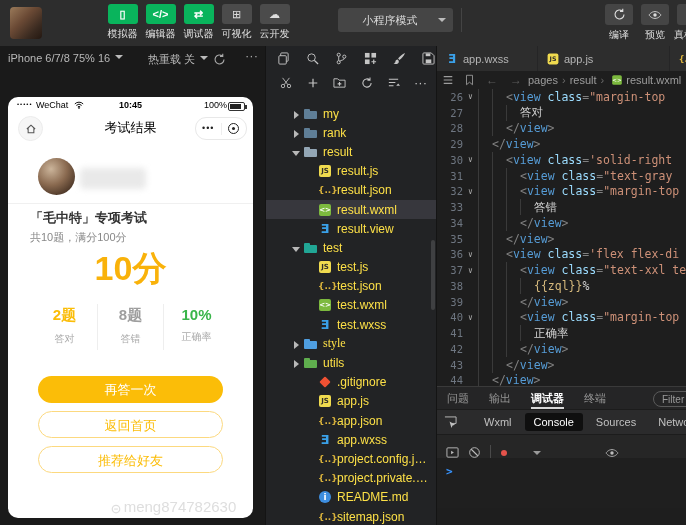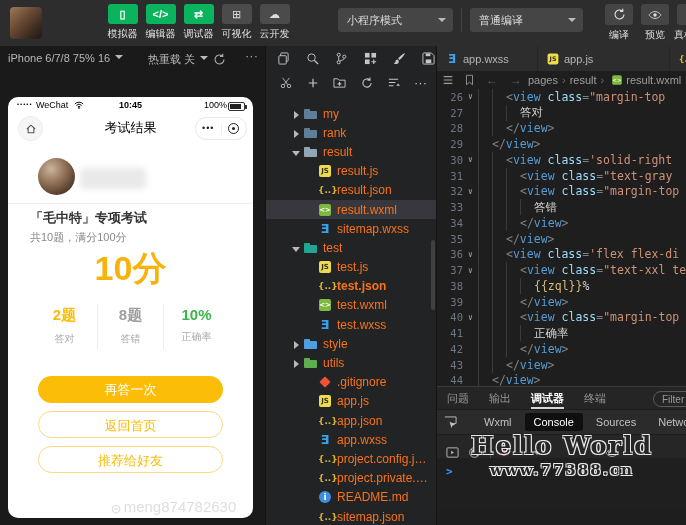--- a/index.html
+++ b/index.html
@@ -11,21 +11,21 @@
   .avatar{position:absolute;left:10px;top:7px;width:32px;height:32px;border-radius:4px;
           background:linear-gradient(135deg,#9a7a5a 0%,#6b4a35 40%,#3a2a20 75%,#241811 100%);}
   .tb-group{position:absolute;left:104px;top:4px;display:flex;gap:1px;}
   .tb-btn{width:37px;text-align:center;cursor:pointer;}
   .tb-btn .ic{margin:0 auto;width:30px;height:20px;border-radius:3px;background:#09b45c;color:#fff;
               font-size:11px;line-height:20px;font-weight:bold;}
   .tb-btn.gray .ic{background:#4b4b4b;color:#ddd;font-weight:normal;}
   .tb-btn .lb{font-size:10px;color:#e0e0e0;margin-top:3px;white-space:nowrap;}
   .tb-dd{position:absolute;top:8px;height:24px;background:#454545;border-radius:3px;color:#ddd;
          font-size:11px;line-height:24px;padding:0 20px 0 9px;box-sizing:border-box;cursor:pointer;}
-  .dd-mode{left:338px;width:115px;} .dd-compile{left:470px;width:113px;}
+  .dd-mode{left:338px;width:115px;text-align:center;} .dd-compile{left:470px;width:113px;}
   .caret{position:absolute;right:7px;top:10px;width:0;height:0;border:4px solid transparent;border-top-color:#bbb;}
   .tb-vdiv{position:absolute;left:461px;top:8px;width:1px;height:24px;background:#444;}
   .tb-act{position:absolute;top:4px;width:34px;text-align:center;cursor:pointer;}
   .tb-act .ic{margin:0 auto;width:28px;height:21px;background:#454545;border-radius:3px;display:flex;align-items:center;justify-content:center;}
   .tb-act .lb{font-size:10px;color:#ddd;margin-top:3px;white-space:nowrap;}
   
   .simpanel{position:absolute;left:0;top:46px;width:265px;height:479px;background:#1a1a1a;}
   .devbar{position:absolute;left:0;top:0;width:265px;height:26px;color:#b8b8b8;font-size:11px;}
   .devbar .item{position:absolute;top:6px;white-space:nowrap;cursor:pointer;}
   .devbar .caret{position:relative;display:inline-block;right:auto;top:1px;margin-left:5px;}
@@ -69,21 +69,21 @@
   .p-btn.outline{background:#fff;border:1px solid #fcd97f;color:#fbbd08;}
   .p-wm{position:absolute;left:0;top:401px;width:245px;text-align:center;font-size:15px;color:#dedede;margin-left:43px;}
   .p-wm svg{display:inline-block;vertical-align:-2px;margin-right:3px;}
   
   .explorer{position:absolute;left:265px;top:46px;width:172px;height:479px;background:#222325;
             border-left:1px solid #141414;border-right:1px solid #141414;box-sizing:border-box;}
   .ex-icons{position:absolute;left:10px;display:flex;gap:14px;}
   .ex-icons.r1{top:5px;} .ex-icons.r2{top:29px;left:12px;gap:12px;}
   .ex-ic{width:15px;height:15px;display:flex;align-items:center;justify-content:center;color:#c5c5c5;cursor:pointer;font-size:13px;}
   .tree{position:absolute;left:0;top:58px;width:100%;}
-  .trow{height:19.2px;display:flex;align-items:center;font-size:12px;color:#f97316;cursor:pointer;white-space:nowrap;text-align:right;}
+  .trow{height:19.2px;display:flex;align-items:center;font-size:12px;color:#fde047;cursor:pointer;white-space:nowrap;text-align:right;}
   .trow.sel{background:#37373d;}
   .chev{width:12px;height:12px;flex:none;position:relative;margin-right:2px;}
   .chev.right::before{content:"";position:absolute;left:4px;top:3px;border:4px solid transparent;border-left:5px solid #b8b8b8;}
   .chev.down::before{content:"";position:absolute;left:2px;top:5px;border:4px solid transparent;border-top:5px solid #b8b8b8;}
   .tlab{overflow:hidden;text-overflow:ellipsis;padding-right:4px;}
   .fi{width:14px;height:14px;flex:none;margin-right:5px;position:relative;font-family:"DejaVu Sans",sans-serif;}
   .fi-js::before{content:"JS";position:absolute;inset:1px;background:#f0db4f;color:#33302a;font-size:7px;font-weight:bold;
                  display:flex;align-items:center;justify-content:center;border-radius:2px;}
   .fi-json::before{content:"{..}";color:#d9b23c;font-size:9px;font-weight:bold;line-height:14px;display:block;text-align:center;}
   .fi-wxml::before{content:"<>";position:absolute;inset:1px;background:#7cb93e;color:#fff;font-size:7px;font-weight:bold;
@@ -172,24 +172,20 @@
         <div class="tb-btn gray">
           <div class="ic">☁</div>
           <div class="lb">云开发</div>
         </div>
       </div>
     <div class="tb-dd dd-mode">
       <span>小程序模式</span>
       <i class="caret"></i>
     </div>
     <div class="tb-vdiv"></div>
-    <div class="tb-dd dd-compile">
-      <span>普通编译</span>
-      <i class="caret"></i>
-    </div>
     <div>
         <div class="tb-act" style="left: 602px;">
           <div class="ic">
             <svg width="13" height="13" viewBox="0 0 16 16">
               <path d="M13.5 8a5.5 5.5 0 1 1-1.7-4M12 .8v3.4H8.6" stroke="#ddd" stroke-width="1.4" fill="none"></path>
             </svg>
           </div>
           <div class="lb">编译</div>
         </div>
         <div class="tb-act" style="left: 638px;">
@@ -395,44 +391,44 @@
         <div class="trow" style="padding-left: 52px;">
           <span class="fi fi-json"></span>
           <span class="tlab">result.json</span>
         </div>
         <div class="trow sel" style="padding-left: 52px;">
           <span class="fi fi-wxml"></span>
           <span class="tlab">result.wxml</span>
         </div>
         <div class="trow" style="padding-left: 52px;">
           <span class="fi fi-wxss"></span>
-          <span class="tlab">sitemap.wxss</span>
+          <span class="tlab">result.view</span>
         </div>
         <div class="trow" style="padding-left: 24px;">
           <span class="chev down"></span>
           <span class="fi fold-ic fi-folder-test"></span>
           <span class="tlab">test</span>
         </div>
         <div class="trow" style="padding-left: 52px;">
           <span class="fi fi-js"></span>
           <span class="tlab">test.js</span>
         </div>
-        <div class="trow" style="padding-left: 52px; font-weight: bold;">
+        <div class="trow" style="padding-left: 52px;">
           <span class="fi fi-json"></span>
           <span class="tlab">test.json</span>
         </div>
         <div class="trow" style="padding-left: 52px;">
           <span class="fi fi-wxml"></span>
           <span class="tlab">test.wxml</span>
         </div>
         <div class="trow" style="padding-left: 52px;">
           <span class="fi fi-wxss"></span>
           <span class="tlab">test.wxss</span>
         </div>
-        <div class="trow" style="padding-left: 24px;">
+        <div class="trow" style="padding-left: 24px; font-family: Liberation Serif, serif;">
           <span class="chev right"></span>
           <span class="fi fold-ic fi-folder-style"></span>
           <span class="tlab">style</span>
         </div>
         <div class="trow" style="padding-left: 24px;">
           <span class="chev right"></span>
           <span class="fi fold-ic fi-folder-utils"></span>
           <span class="tlab">utils</span>
         </div>
         <div class="trow" style="padding-left: 52px;">
@@ -574,19 +570,15 @@
             <svg width="14" height="12" viewBox="0 0 16 14">
               <path d="M1 7s2.6-4 7-4 7 4 7 4-2.6 4-7 4-7-4-7-4z" stroke="#bdbdbd" fill="none"></path>
               <circle cx="8" cy="7" r="2" fill="#bdbdbd"></circle>
             </svg>
           </span>
         <input class="filter" placeholder="Filter" style="">
       </div>
       <div class="console">
         <span class="prompt">&gt;</span>
       </div>
-      <div class="wm">
-        <div class="wm1">Hello World</div>
-        <div class="wm2">www.77388.cn</div>
-      </div>
     </div>
   </div>
 </div>
 
 </body></html>

